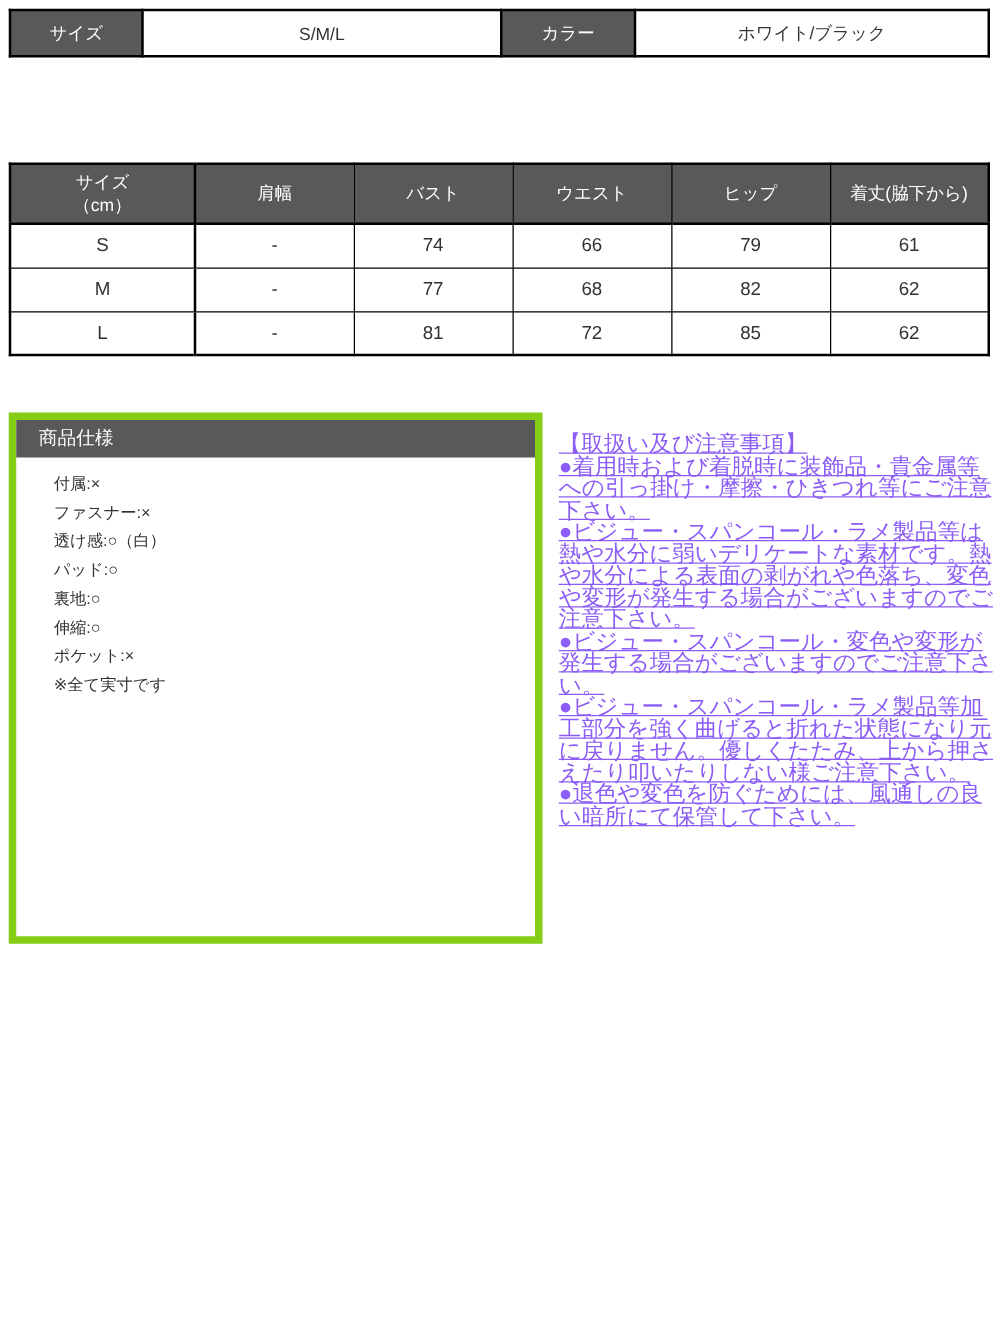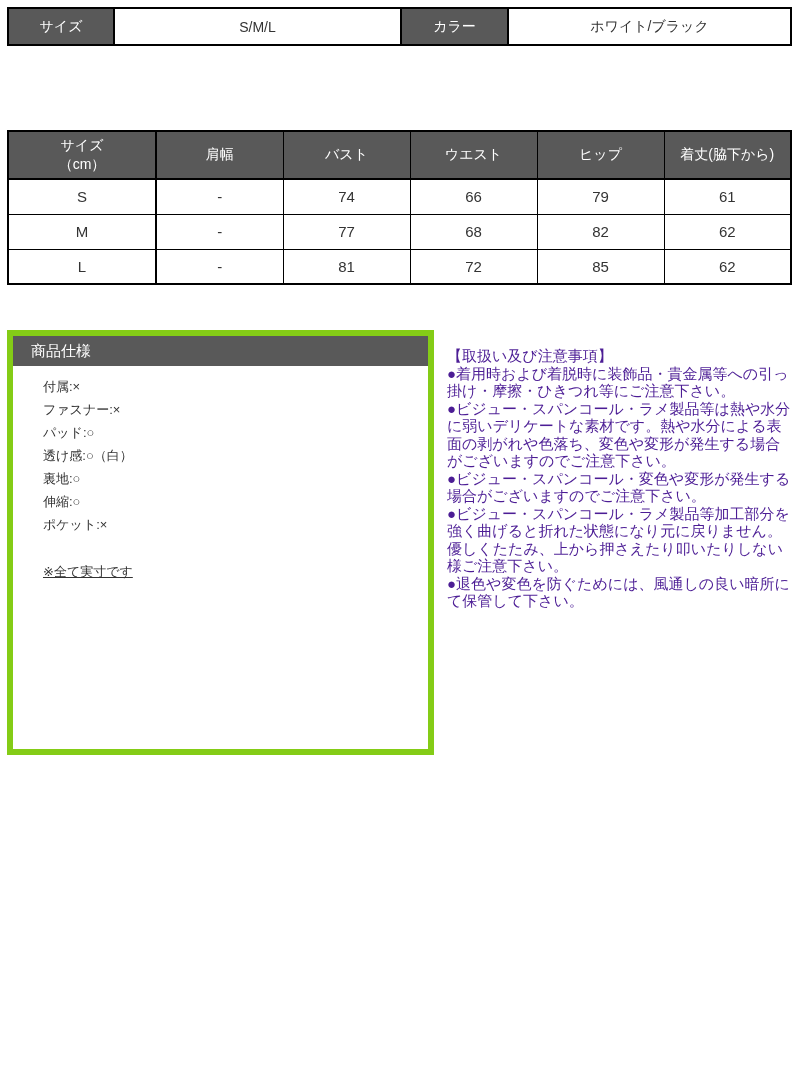--- a/index.html
+++ b/index.html
@@ -79,32 +79,31 @@
     line-height: 30px;
     height: 30px;
     padding: 0 0 0 18px;
   }
   .spec-list {
     padding: 9px 16px 0 30px;
     font-size: 13px;
     line-height: 23px;
   }
   .spec-note {
-    margin-top: 24px;
-    text-decoration: underline;
   }
 
   
   .care-notes {
     position: absolute;
     left: 447px; top: 347px;
     width: 348px;
-    font-size: 15px;
+    font-size: 18px;
     line-height: 17.5px;
-    color: #4c1d95;
+    color: #8b5cf6;
+    text-decoration: underline;
   }
   .care-notes p { margin: 0; padding: 0; }
 </style>
 </head>
 <body>
 
 <div class="page">
 
   <table class="info-table">
     <colgroup>
@@ -169,22 +168,22 @@
       <td>62</td>
     </tr>
   </tbody>
     </table>
 
   <div class="spec-box">
     <div class="spec-box-header">商品仕様</div>
     <div class="spec-list">
       <div>付属:×</div>
       <div>ファスナー:×</div>
+      <div>透け感:○（白）</div>
       <div>パッド:○</div>
-      <div>透け感:○（白）</div>
       <div>裏地:○</div>
       <div>伸縮:○</div>
       <div>ポケット:×</div>
       <div class="spec-note">※全て実寸です</div>
     </div>
   </div>
 
   <div class="care-notes">
     <p>【取扱い及び注意事項】</p>
     <p>●着用時および着脱時に装飾品・貴金属等への引っ掛け・摩擦・ひきつれ等にご注意下さい。</p>

